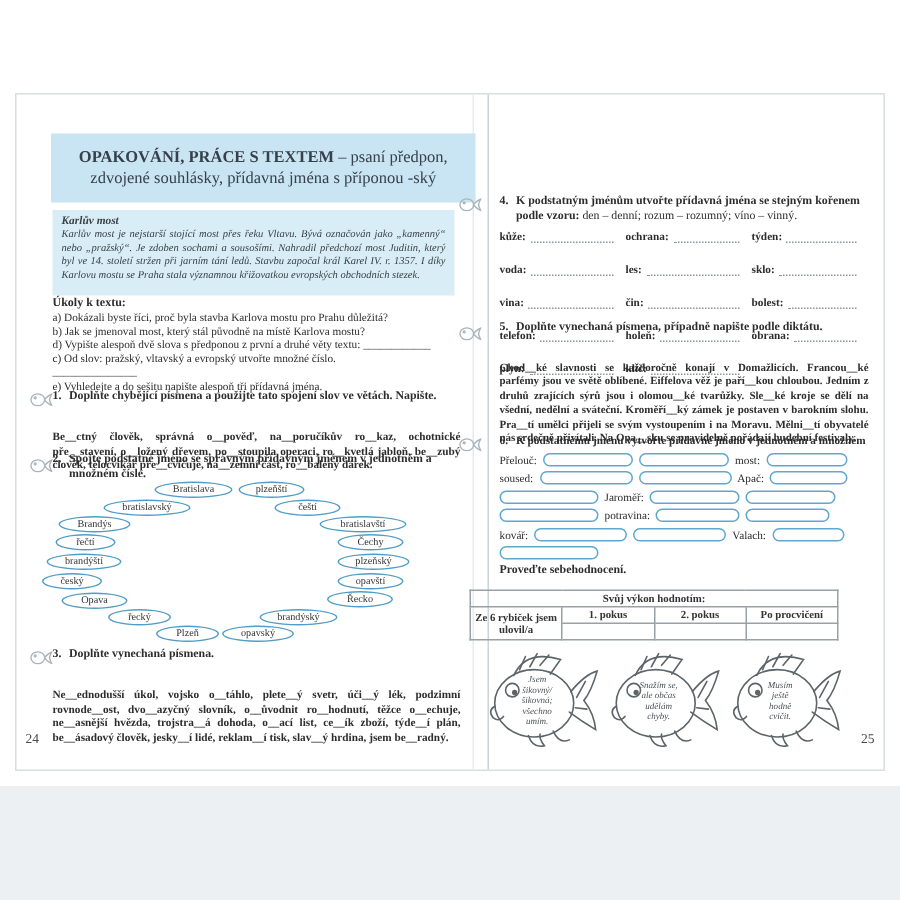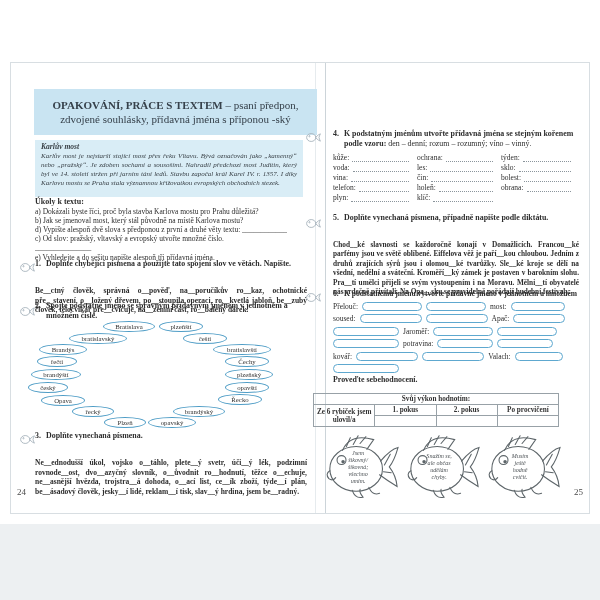--- a/index.html
+++ b/index.html
@@ -30,21 +30,21 @@
   .exbody{font-size:7.5px;line-height:9.7px;text-align:justify;margin-top:17px;font-weight:bold;}
   .ovals{position:absolute;left:0;top:0;width:296px;height:450px;pointer-events:none;}
   .oval{position:absolute;height:11px;border:1px solid #4f9dc6;border-radius:50%;
         display:flex;align-items:center;justify-content:center;font-size:6.8px;
         color:#333;background:#fff;box-sizing:border-box;white-space:nowrap;}
   .pagenum{position:absolute;top:424px;font-size:9px;color:#4a4a4a;}
   .pn-left{left:6px;} .pn-right{right:6px;}
 
   
   .rblock{position:absolute;left:322px;width:246px;}
-  #ex4grid{display:grid;grid-template-columns:84px 84px 78px;row-gap:1px;margin-top:4px;}
+  #ex4grid{display:grid;grid-template-columns:84px 84px 78px;row-gap:13px;margin-top:4px;font-weight:bold;}
   .ex4cell{display:flex;align-items:flex-end;padding-right:8px;height:9px;}
   .ex4lbl{font-size:7.5px;line-height:9px;}
   .wline{flex:1;border-bottom:1px dotted #8b959c;margin-left:3px;height:8px;}
   .nowrap{white-space:nowrap;overflow:hidden;}
   .vzor{font-size:7.4px;font-style:italic;line-height:9px;margin-top:1px;}
   .vzor b{font-weight:bold;}
   .ex6row{display:flex;align-items:flex-end;gap:4px;height:10px;margin-bottom:2.4px;}
   .ex6lbl{font-size:7.5px;line-height:9px;white-space:nowrap;}
   .pill{height:9px;border:1px solid #5ea8cf;border-radius:5px;box-sizing:border-box;background:#fff;}
   .selfeval{font-size:7.9px;font-weight:bold;line-height:10px;margin-top:2px;}

